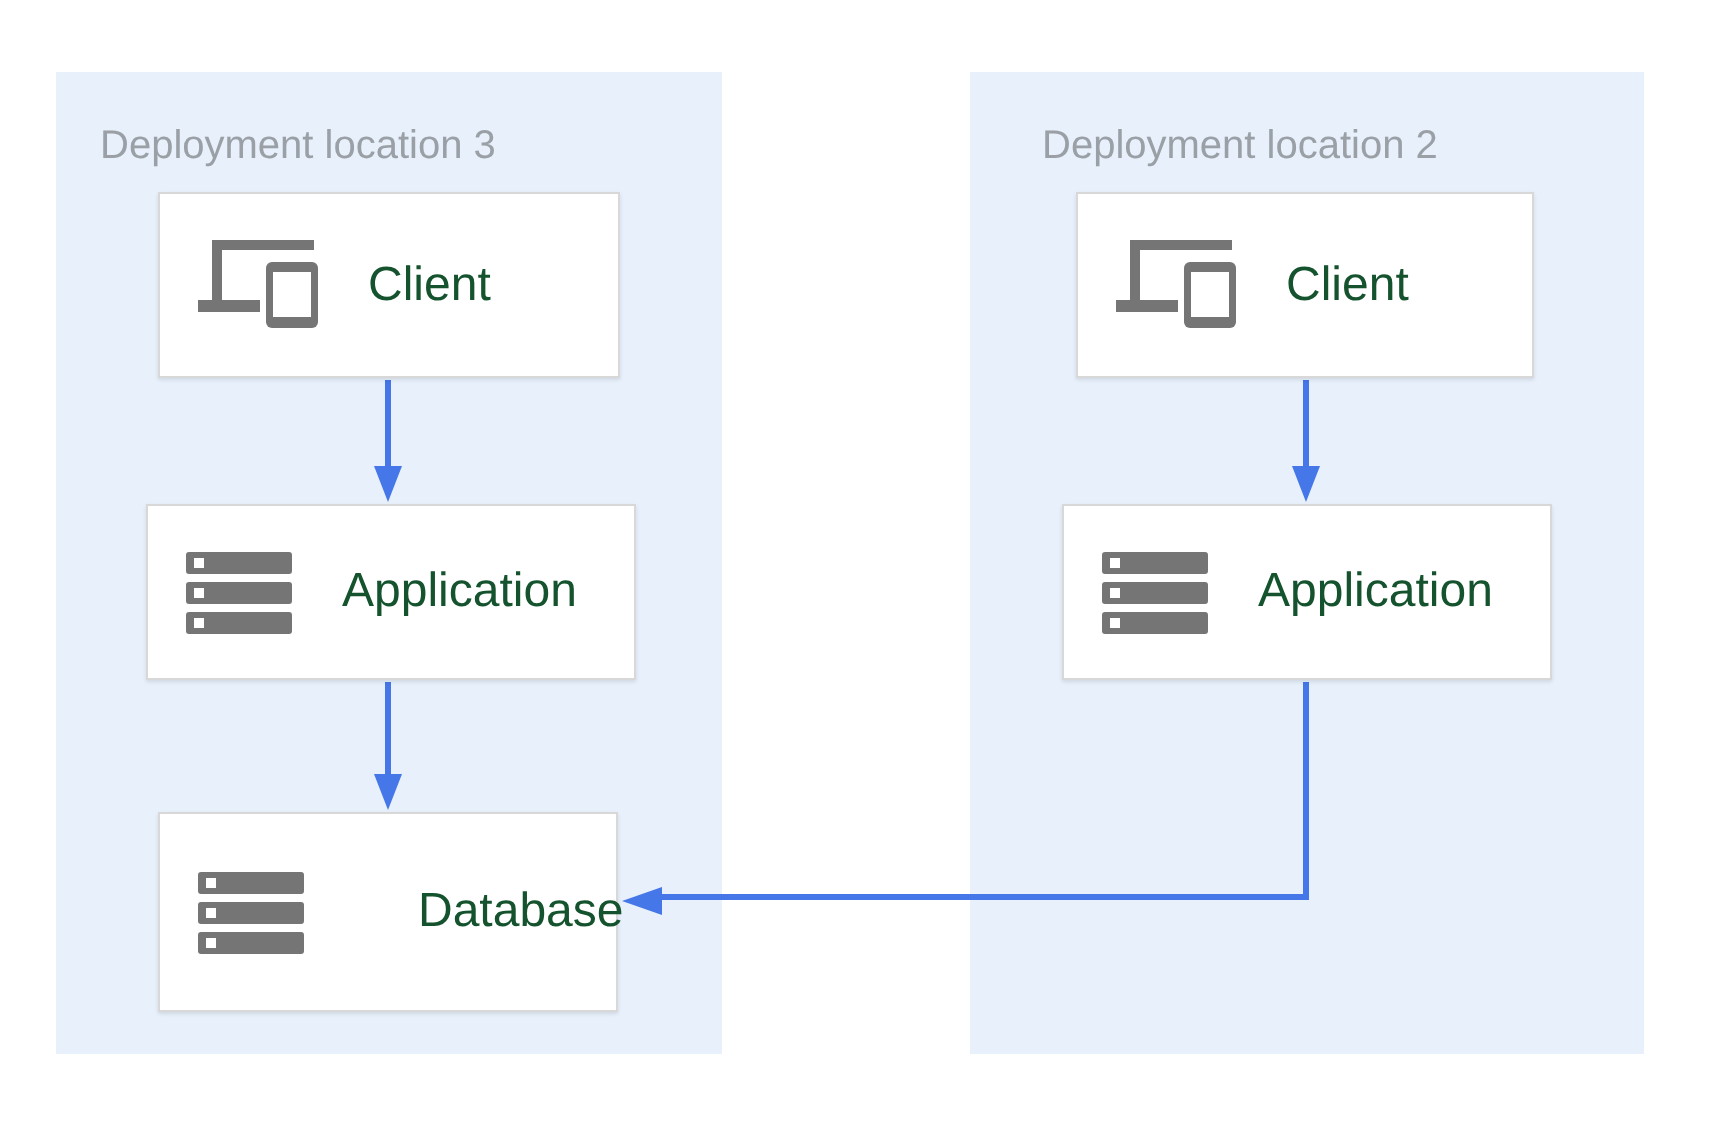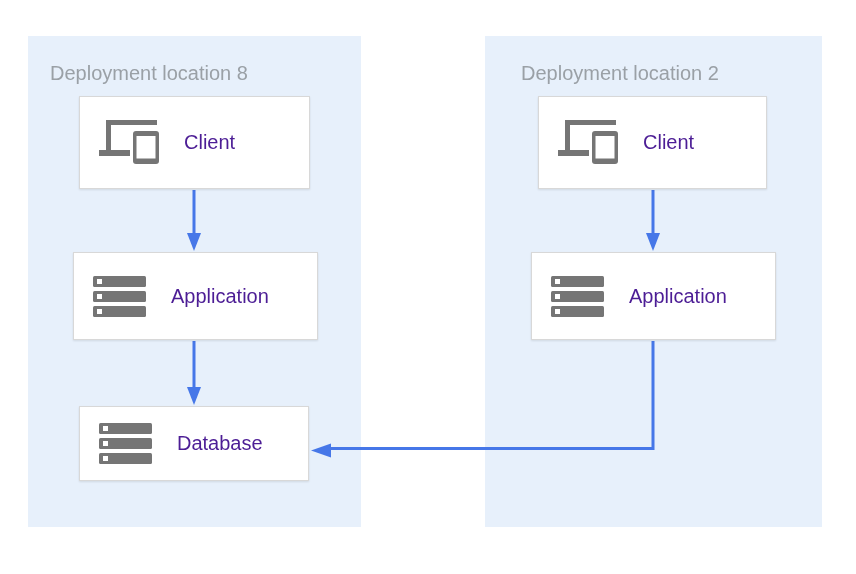--- a/index.html
+++ b/index.html
@@ -42,44 +42,44 @@
     display: flex;
     align-items: center;
     padding-left: 19px;
   }
   .node .icon {
     display: inline-flex;
     flex: none;
     margin-right: 25px;
   }
   .node .label {
-    font-size: 20px;
-    color: #4c1d95;
+    font-size: 24px;
+    color: #14532d;
     white-space: nowrap;
   }
   .n-l-client { left: 79px;  top: 96px;  width: 231px; height: 93px; }
   .n-l-app    { left: 73px;  top: 252px; width: 245px; height: 88px; }
-  .n-l-db     { left: 79px;  top: 406px; width: 230px; height: 75px; }
+  .n-l-db     { left: 79px;  top: 406px; width: 230px; height: 100px; gap: 32px; }
   .n-r-client { left: 538px; top: 96px;  width: 229px; height: 93px; }
   .n-r-app    { left: 531px; top: 252px; width: 245px; height: 88px; }
   .arrows {
     position: absolute;
     left: 0; top: 0;
     width: 856px;
     height: 574px;
     pointer-events: none;
   }
 </style>
 </head>
 <body>
 
 <div class="canvas">
 
   <section class="panel panel-1">
-    <h2 class="panel-title">Deployment location 8</h2>
+    <h2 class="panel-title">Deployment location 3</h2>
   </section>
   <section class="panel panel-2">
     <h2 class="panel-title">Deployment location 2</h2>
   </section>
 
   <svg class="arrows" viewBox="0 0 856 574" xmlns="http://www.w3.org/2000/svg">
     <g stroke="#4677E8" stroke-width="3" fill="none">
       <line x1="194" y1="190" x2="194" y2="234"></line>
       <line x1="194" y1="341" x2="194" y2="388"></line>
       <line x1="653" y1="190" x2="653" y2="234"></line>

